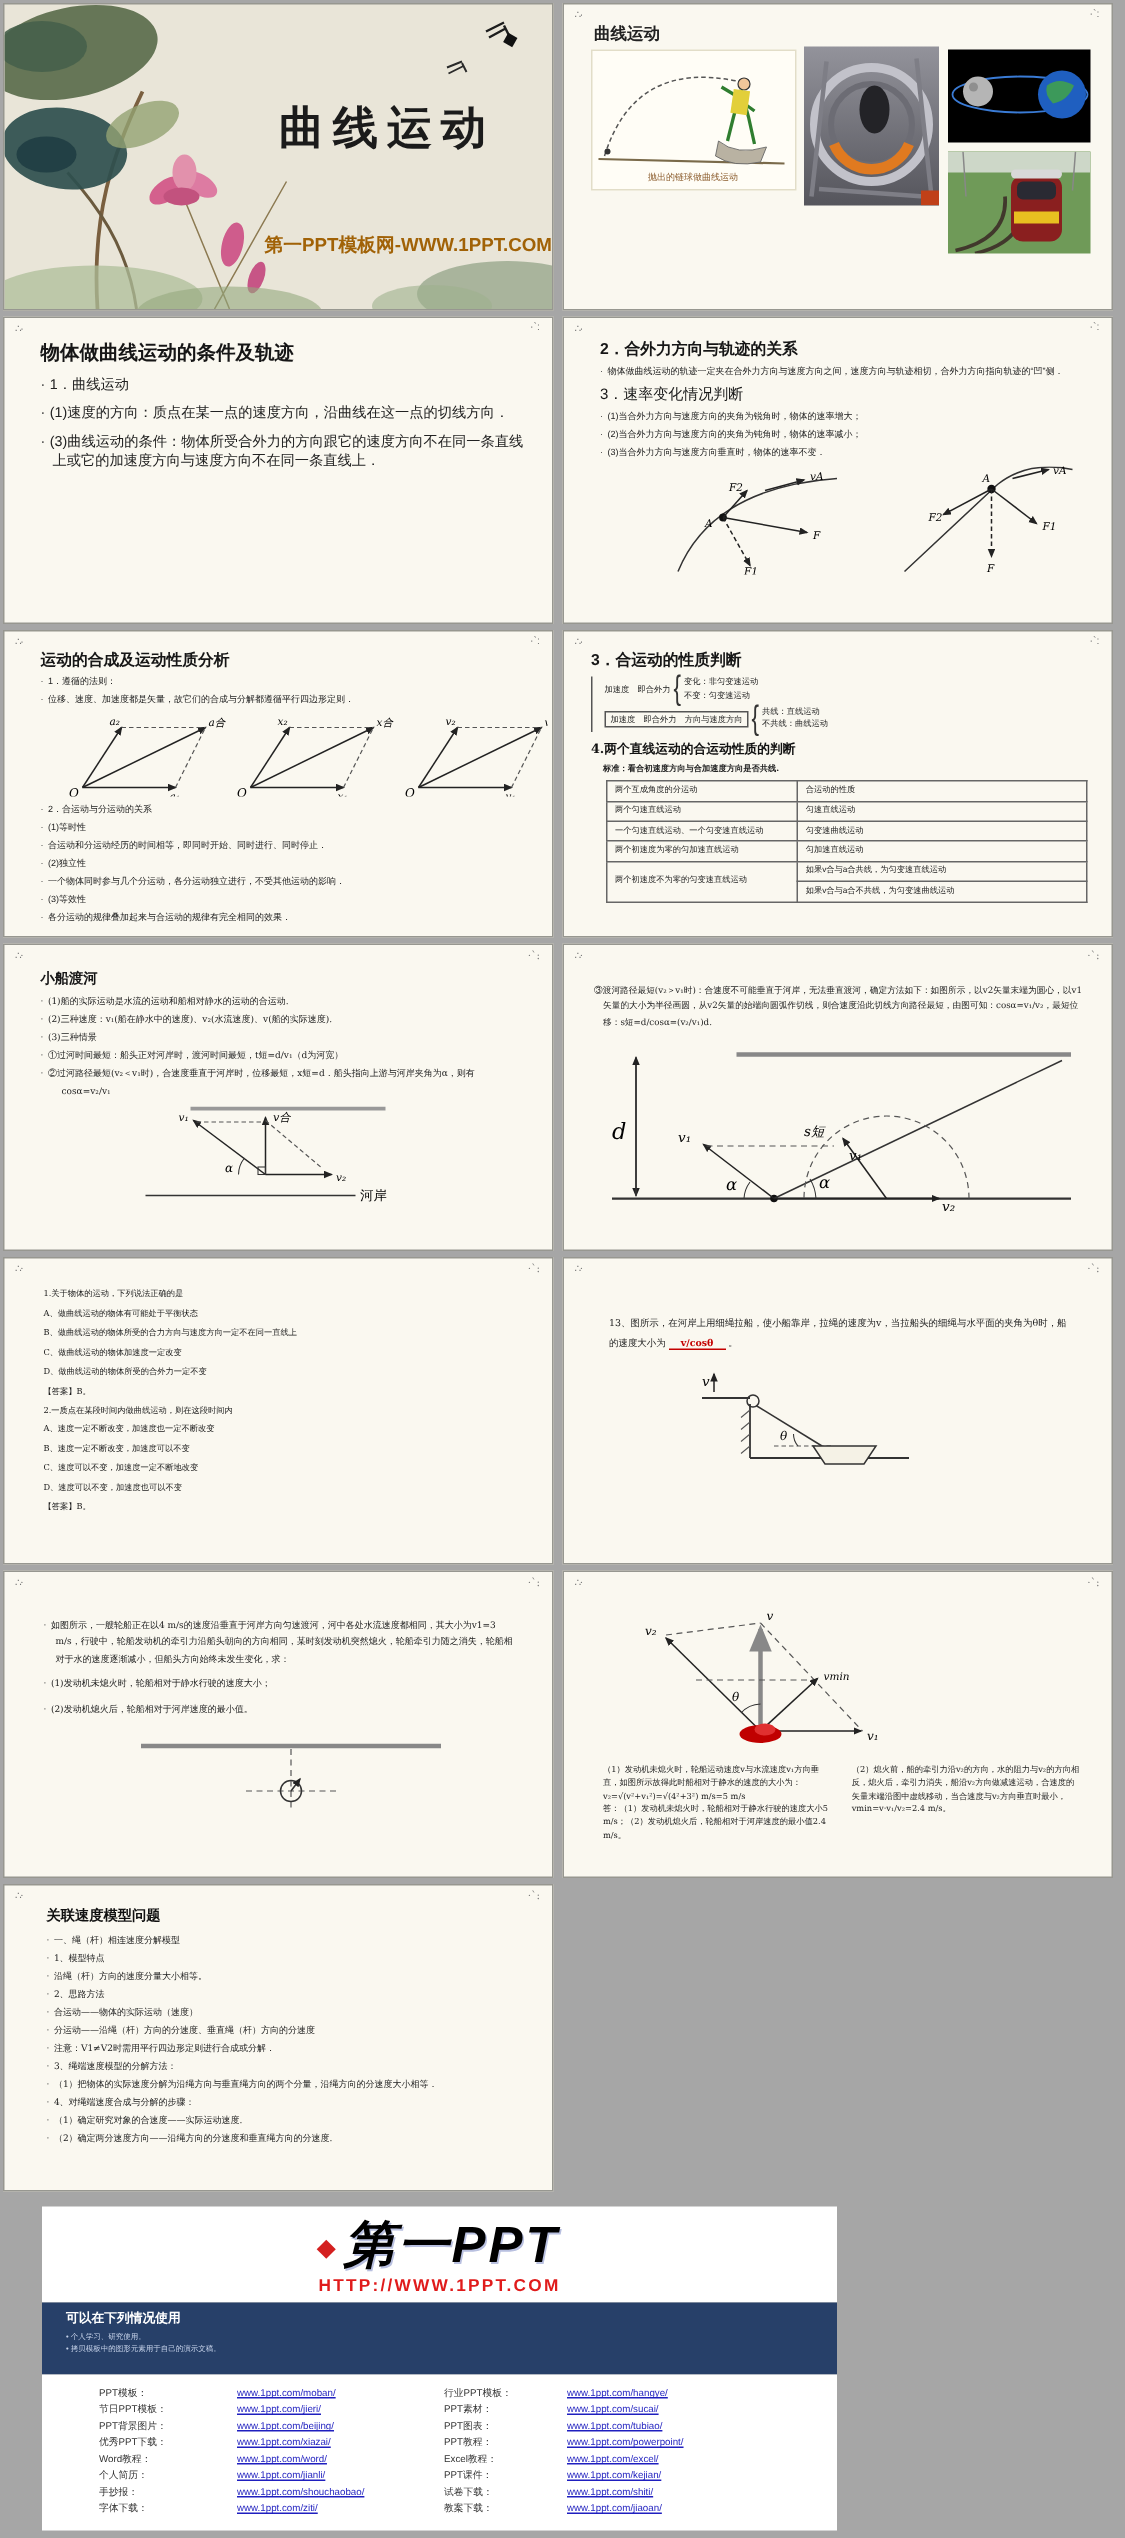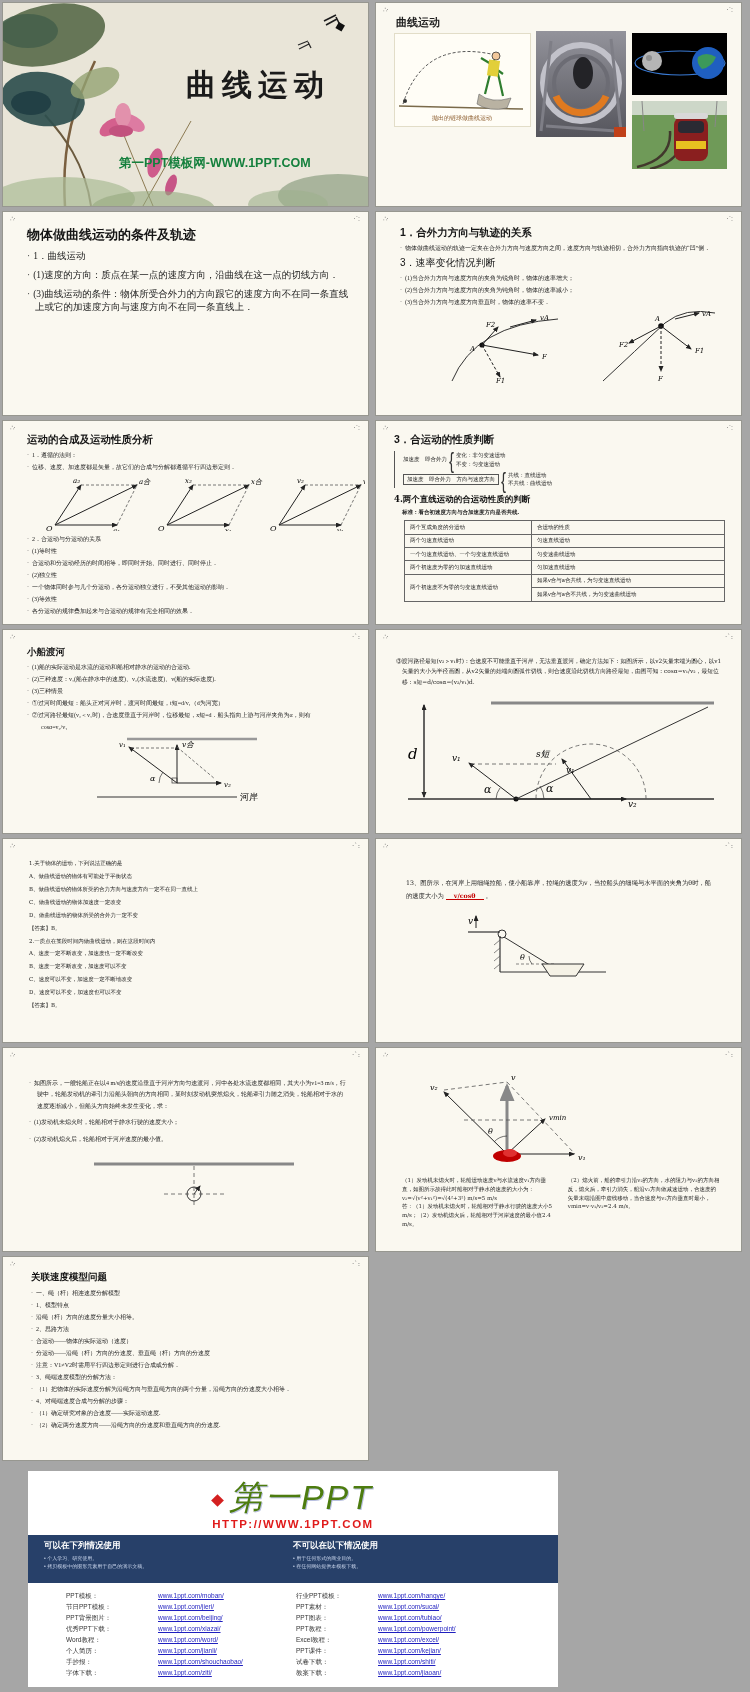--- a/index.html
+++ b/index.html
@@ -5,29 +5,29 @@
   html,body{margin:0;padding:0;}
   body{width:750px;height:1692px;background:#a6a6a6;font-family:"Liberation Sans","DejaVu Sans",sans-serif;overflow:hidden;}
   .grid{display:grid;grid-template-columns:369px 369px;gap:4px;padding:2px;}
   .slide{width:367px;height:205px;background:#faf8f0;border:1px solid #979790;position:relative;overflow:hidden;box-sizing:border-box;}
   .slide::before{content:"∴·";position:absolute;top:3px;left:7px;font-size:7px;color:#777;letter-spacing:-1px;}
   .slide::after{content:"·`:";position:absolute;top:3px;right:8px;font-size:7px;color:#777;}
   .slide.title-slide::before,.slide.title-slide::after{content:"";}
   
   .title-slide{background:#e9e5d8;}
   .s1-title{position:absolute;top:62px;left:150px;width:210px;text-align:center;font-size:30px;font-weight:bold;color:#1b1b1b;letter-spacing:6px;}
-  .s1-sub{position:absolute;top:152px;left:116px;width:235px;text-align:left;font-size:12.5px;font-weight:bold;color:#15803d;}
+  .s1-sub{position:absolute;top:152px;left:130px;width:235px;text-align:right;font-size:12.5px;font-weight:bold;color:#a16207;}
   
   .s2-head{position:absolute;top:12px;left:20px;font-size:11px;font-weight:bold;color:#222;}
   .photo{position:absolute;overflow:hidden;}
   
   .pad{position:absolute;left:24px;right:16px;top:14px;}
   .t-big{font-size:13px;font-weight:bold;color:#161616;margin-bottom:6px;}
   .t-mid{font-size:10.5px;font-weight:bold;color:#161616;margin-bottom:4px;}
-  .bl{font-size:9.5px;color:#222;line-height:1.45;margin-bottom:5px;padding-left:8px;text-indent:-8px;font-family:Liberation Serif, serif;}
+  .bl{font-size:9.5px;color:#222;line-height:1.45;margin-bottom:5px;padding-left:8px;text-indent:-8px;}
   .bl::before{content:"·";margin-right:3px;color:#444;}
   .small .bl{font-size:6px;line-height:1.5;margin-bottom:3px;}
   .serif{font-family:"DejaVu Serif","Liberation Serif",serif;}
   .nob::before{content:"";margin:0;}
   
   .brrow{display:flex;align-items:center;font-size:5.5px;color:#222;margin:2px 0 2px 6px;}
   .brrow .boxed{border:1px solid #555;padding:1px 3px;}
   .brace{font-size:15px;font-weight:300;transform:scaleY(1.5);margin:0 2px;color:#333;}
   .stack span{display:block;line-height:1.6;}
   .s6sub{font-family:"DejaVu Serif",serif;font-weight:bold;font-size:8.5px;margin:6px 0 3px;color:#111;}
@@ -38,21 +38,21 @@
   .qline{font-size:5.5px;color:#1a1a1a;line-height:2.35;white-space:nowrap;}
   
   .red-ans{color:#c40000;border-bottom:1px solid #c40000;padding:0 8px;font-weight:bold;}
   
   .cols{display:flex;gap:14px;font-size:5.5px;line-height:1.6;color:#222;}
   .cols>div{width:47%;}
   
   .footer{height:229px;padding-top:8px;}
   .card{margin-left:28px;width:530px;}
   .logo-box{background:#fff;text-align:center;padding:7px 0 5px;}
-  .logo{font-size:34px;line-height:38px;font-weight:400;font-style:italic;color:#4d7c0f;letter-spacing:2px;text-shadow:1px 1px 0 #b9c0e0;}
+  .logo{font-size:34px;line-height:38px;font-weight:700;font-style:italic;color:#000000;letter-spacing:2px;text-shadow:1px 1px 0 #b9c0e0;}
   .logo .dia{display:inline-block;width:9px;height:9px;background:#d42020;transform:rotate(45deg);margin:0 7px 4px 0;}
   .logo-url{font-size:11.5px;font-weight:bold;color:#e01b1b;letter-spacing:1.5px;margin-top:2px;}
   .band{background:#274069;display:flex;padding:5px 16px;box-sizing:border-box;height:48px;}
   .band .col{width:50%;}
   .band .bt{color:#fff;font-weight:bold;font-size:8.5px;margin-bottom:2px;}
   .band .bi{color:#c7d3ea;font-size:5px;line-height:1.6;}
   .links{background:#fff;padding:7px 0 9px 38px;}
   .lrow{display:grid;grid-template-columns:92px 138px 82px 150px;font-size:6.5px;line-height:11px;}
   .ll{color:#333;}
   .lu{color:#1f1fbf;text-decoration:underline;cursor:pointer;}
@@ -158,21 +158,21 @@
     <div class="pad">
       <div class="t-big">物体做曲线运动的条件及轨迹</div>
       <div class="bl">1．曲线运动</div>
       <div class="bl">(1)速度的方向：质点在某一点的速度方向，沿曲线在这一点的切线方向．</div>
       <div class="bl">(3)曲线运动的条件：物体所受合外力的方向跟它的速度方向不在同一条直线上或它的加速度方向与速度方向不在同一条直线上．</div>
     </div>
   </div>
 
   <div class="slide small">
     <div class="pad">
-      <div class="t-mid">1．合外力方向与轨迹的关系</div>
+      <div class="t-mid">2．合外力方向与轨迹的关系</div>
       <div class="bl">物体做曲线运动的轨迹一定夹在合外力方向与速度方向之间，速度方向与轨迹相切，合外力方向指向轨迹的“凹”侧．</div>
       <div class="t-mid" style="font-size:10px;font-weight:normal;">3．速率变化情况判断</div>
       <div class="bl">(1)当合外力方向与速度方向的夹角为锐角时，物体的速率增大；</div>
       <div class="bl">(2)当合外力方向与速度方向的夹角为钝角时，物体的速率减小；</div>
       <div class="bl">(3)当合外力方向与速度方向垂直时，物体的速率不变．</div>
       <div style="display:flex;gap:30px;margin:4px 0 0 40px;align-items:flex-end;">
         <svg width="125" height="72" viewBox="0 0 125 72">
           <path d="M12,70 Q35,14 118,8" stroke="#333" stroke-width="1" fill="none"></path>
           <circle cx="42" cy="34" r="2.6" fill="#111"></circle>
           <line x1="70" y1="16" x2="96" y2="9" stroke="#222" stroke-width="1" marker-end="url(#ah)"></line>
@@ -473,25 +473,20 @@
     <div class="logo-box">
       <div class="logo"><span class="dia"></span><span>第一PPT</span></div>
       <div class="logo-url">HTTP://WWW.1PPT.COM</div>
     </div>
     <div class="band">
       <div class="col">
         <div class="bt">可以在下列情况使用</div>
         <div class="bi">• 个人学习、研究使用。</div>
         <div class="bi">• 拷贝模板中的图形元素用于自己的演示文稿。</div>
       </div>
-      <div class="col">
-        <div class="bt">不可以在以下情况使用</div>
-        <div class="bi">• 用于任何形式的商业目的。</div>
-        <div class="bi">• 在任何网站提供本模板下载。</div>
-      </div>
     </div>
     <div class="links">
       <div class="lrow">
         <span class="ll">PPT模板：</span>
           <span class="lu">www.1ppt.com/moban/</span>
         <span class="ll">行业PPT模板：</span>
           <span class="lu">www.1ppt.com/hangye/</span>
       </div>
       <div class="lrow">
         <span class="ll">节日PPT模板：</span>

